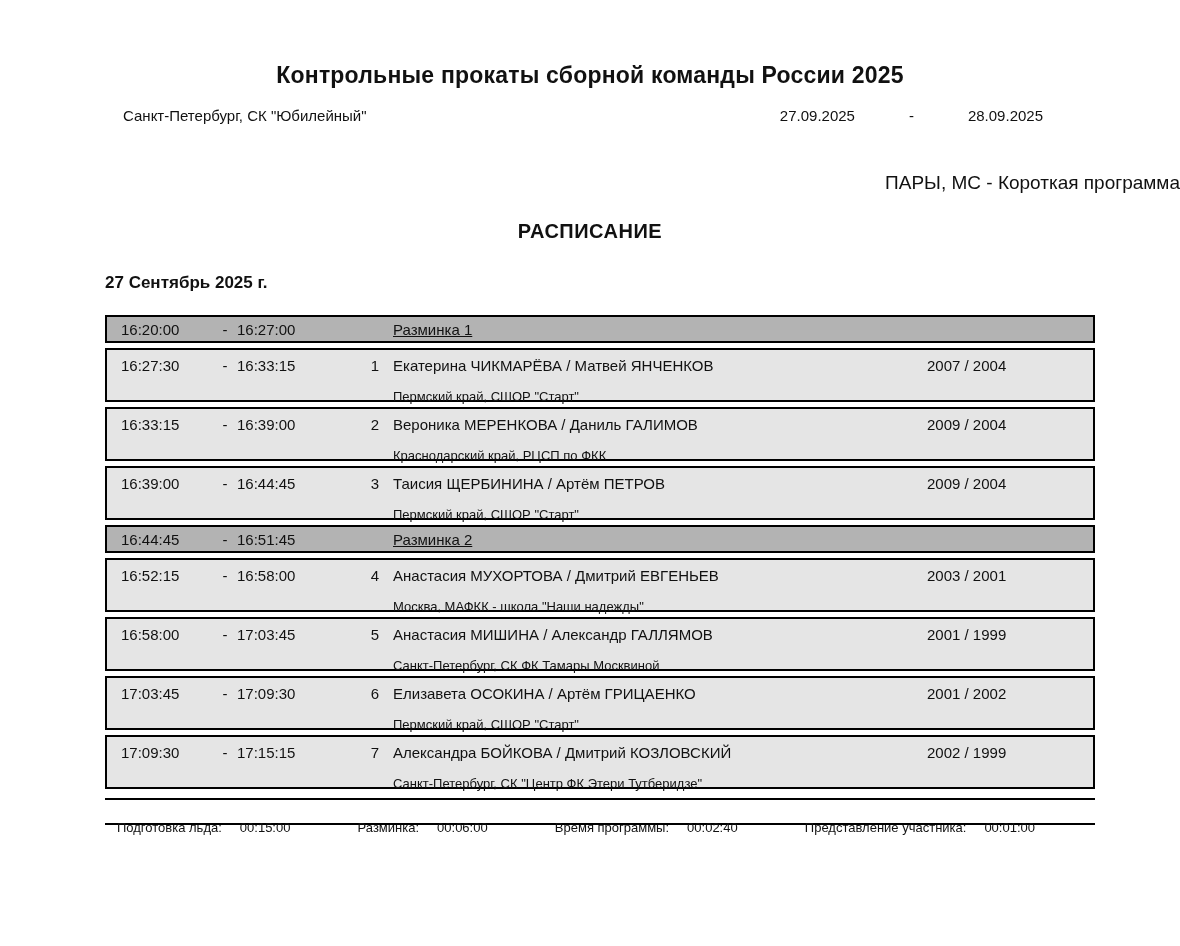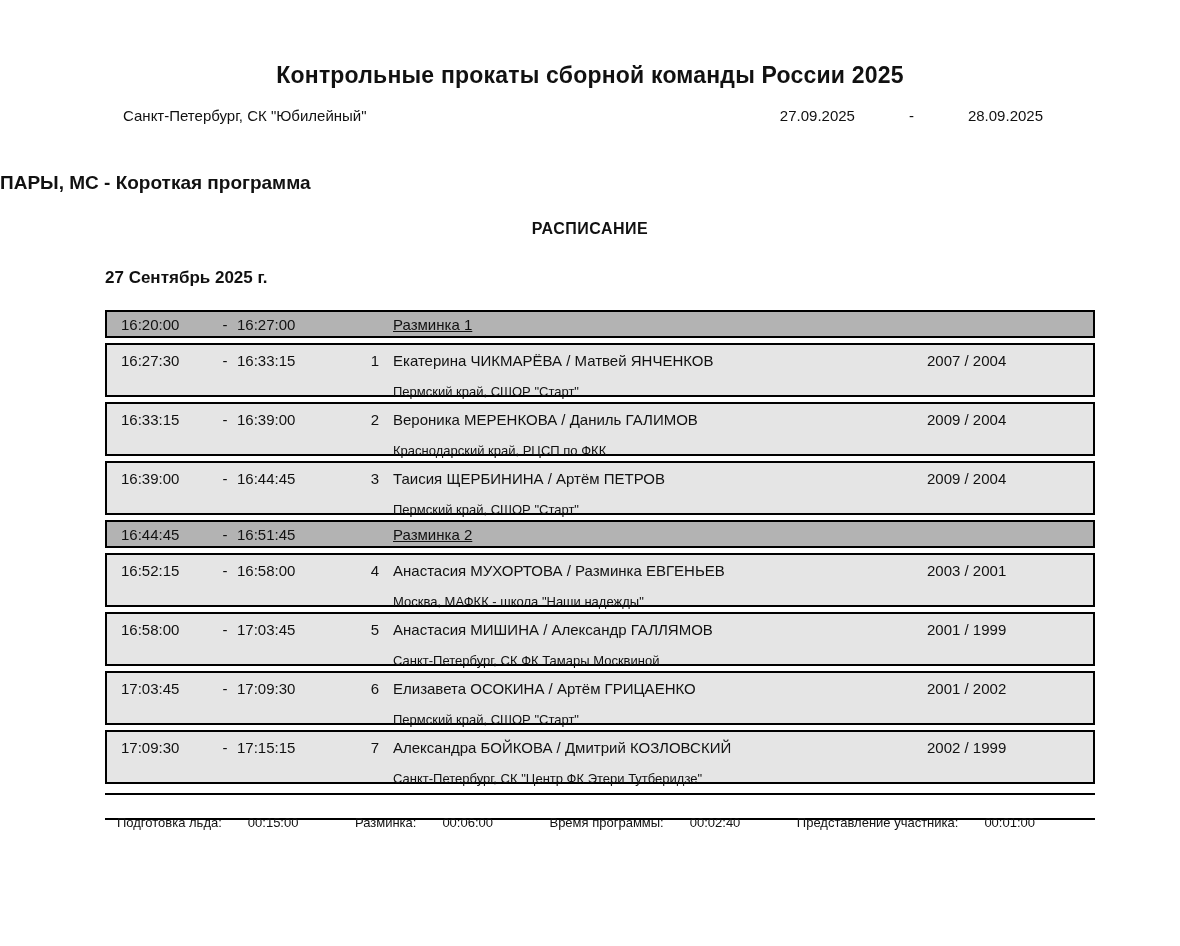--- a/index.html
+++ b/index.html
@@ -28,28 +28,28 @@
     margin: 18px 137px 0 123px;
     font-size: 15px;
   }
   .dates {
     display: flex;
     gap: 54px;
     align-items: baseline;
   }
   .event-title {
     margin-top: 48px;
-    text-align: left;
+    text-align: right;
     font-size: 19px;
-    font-weight: bold;
+    font-weight: normal;
   }
   .schedule-title {
     margin-top: 26px;
     text-align: center;
-    font-size: 16px;
+    font-size: 20px;
     font-weight: bold;
     letter-spacing: 0.5px;
   }
   .day-title {
     margin: 30px 0 22px 105px;
     font-size: 17px;
     font-weight: bold;
   }
   .table {
     margin: 0 85px 0 105px;
@@ -94,21 +94,21 @@
     width: 990px;
     height: 27px;
     border-top: 2px solid #000;
     border-bottom: 2px solid #000;
     display: flex;
     align-items: center;
     justify-content: space-between;
     padding: 0 60px 0 12px;
     font-size: 13px;
   }
-  .foot-pair { display: flex; gap: 26px; white-space: nowrap; margin-top: 32px; }
+  .foot-pair { display: flex; gap: 18px; white-space: nowrap; margin-top: 32px; }
 </style>
 </head>
 <body>
 
 <div class="page">
 
   <div class="doc-title">Контрольные прокаты сборной команды России 2025</div>
 
   <div class="meta">
     <span>Санкт-Петербург, СК "Юбилейный"</span>
@@ -178,21 +178,21 @@
       <span class="num"></span>
       <span class="warmup-label">Разминка 2</span>
     </div>
 
     <div class="row entry">
       <span class="t-start">16:52:15</span>
       <span class="t-dash">-</span>
       <span class="t-end">16:58:00</span>
       <span class="num">4</span>
       <span class="who">
-        <span class="name">Анастасия МУХОРТОВА / Разминка ЕВГЕНЬЕВ</span>
+        <span class="name">Анастасия МУХОРТОВА / Дмитрий ЕВГЕНЬЕВ</span>
         <span class="club">Москва, МАФКК - школа "Наши надежды"</span>
       </span>
       <span class="years">2003 / 2001</span>
     </div>
 
     <div class="row entry">
       <span class="t-start">16:58:00</span>
       <span class="t-dash">-</span>
       <span class="t-end">17:03:45</span>
       <span class="num">5</span>

